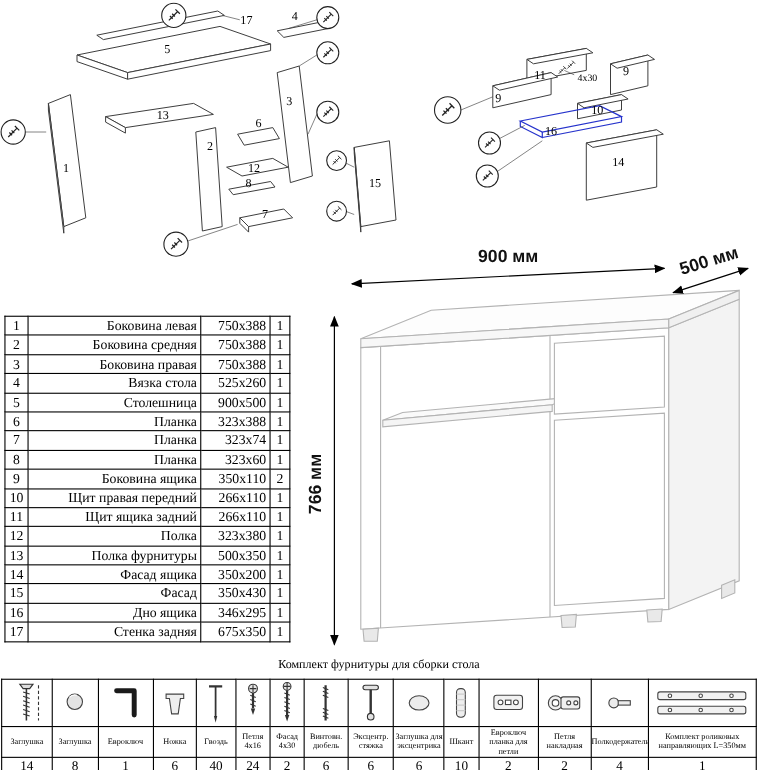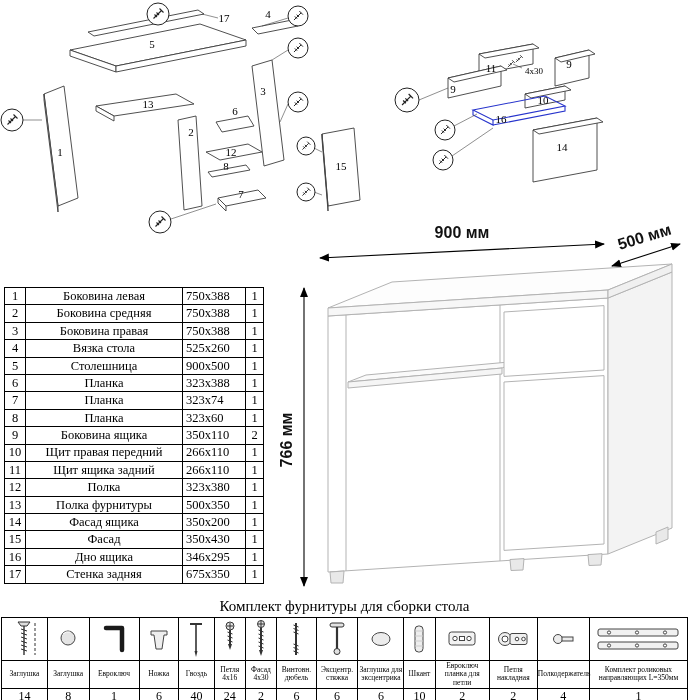--- a/index.html
+++ b/index.html
@@ -8,25 +8,25 @@
   svg{display:block;}
   .abs{position:absolute;}
   
   .dlabel{font:11px "Liberation Serif",serif;fill:#000;text-anchor:middle;}
   .dnote{font:9px "Liberation Serif",serif;fill:#000;text-anchor:middle;}
   .dim{font:bold 16px "Liberation Sans",sans-serif;fill:#111;text-anchor:middle;}
   
   .parts-table{position:absolute;left:4px;top:287px;border-collapse:collapse;font-size:12.5px;}
   .parts-table td{border:1px solid #000;padding:0 3px;height:16.4px;line-height:1;white-space:nowrap;}
   .parts-table td.c-num{width:16px;text-align:center;padding:0 2px;}
-  .parts-table td.c-name{width:150px;text-align:center;margin-top:36px;}
-  .parts-table td.c-size{width:56px;text-align:left;}
+  .parts-table td.c-name{width:150px;text-align:right;margin-top:36px;}
+  .parts-table td.c-size{width:56px;text-align:right;}
   .parts-table td.c-qty{width:13px;text-align:center;padding:0 2px;}
   
-  .hw-title{position:absolute;left:0;top:598px;width:689px;text-align:center;font-size:15px;}
+  .hw-title{position:absolute;left:0;top:598px;width:689px;text-align:center;font-size:11px;}
   .hw-table{position:absolute;left:1px;top:617px;width:687px;border-collapse:collapse;table-layout:fixed;}
   .hw-table td{border:1px solid #000;text-align:center;vertical-align:middle;padding:0;}
   .hw-icons td{height:42px;}
   .hw-labels td{font-size:7.5px;line-height:1.1;padding:1px 0;}
   .hw-qty td{font-size:12px;height:15px;}
   .hwicon{display:block;margin:0 auto;}
 </style>
 </head>
 <body>
 

